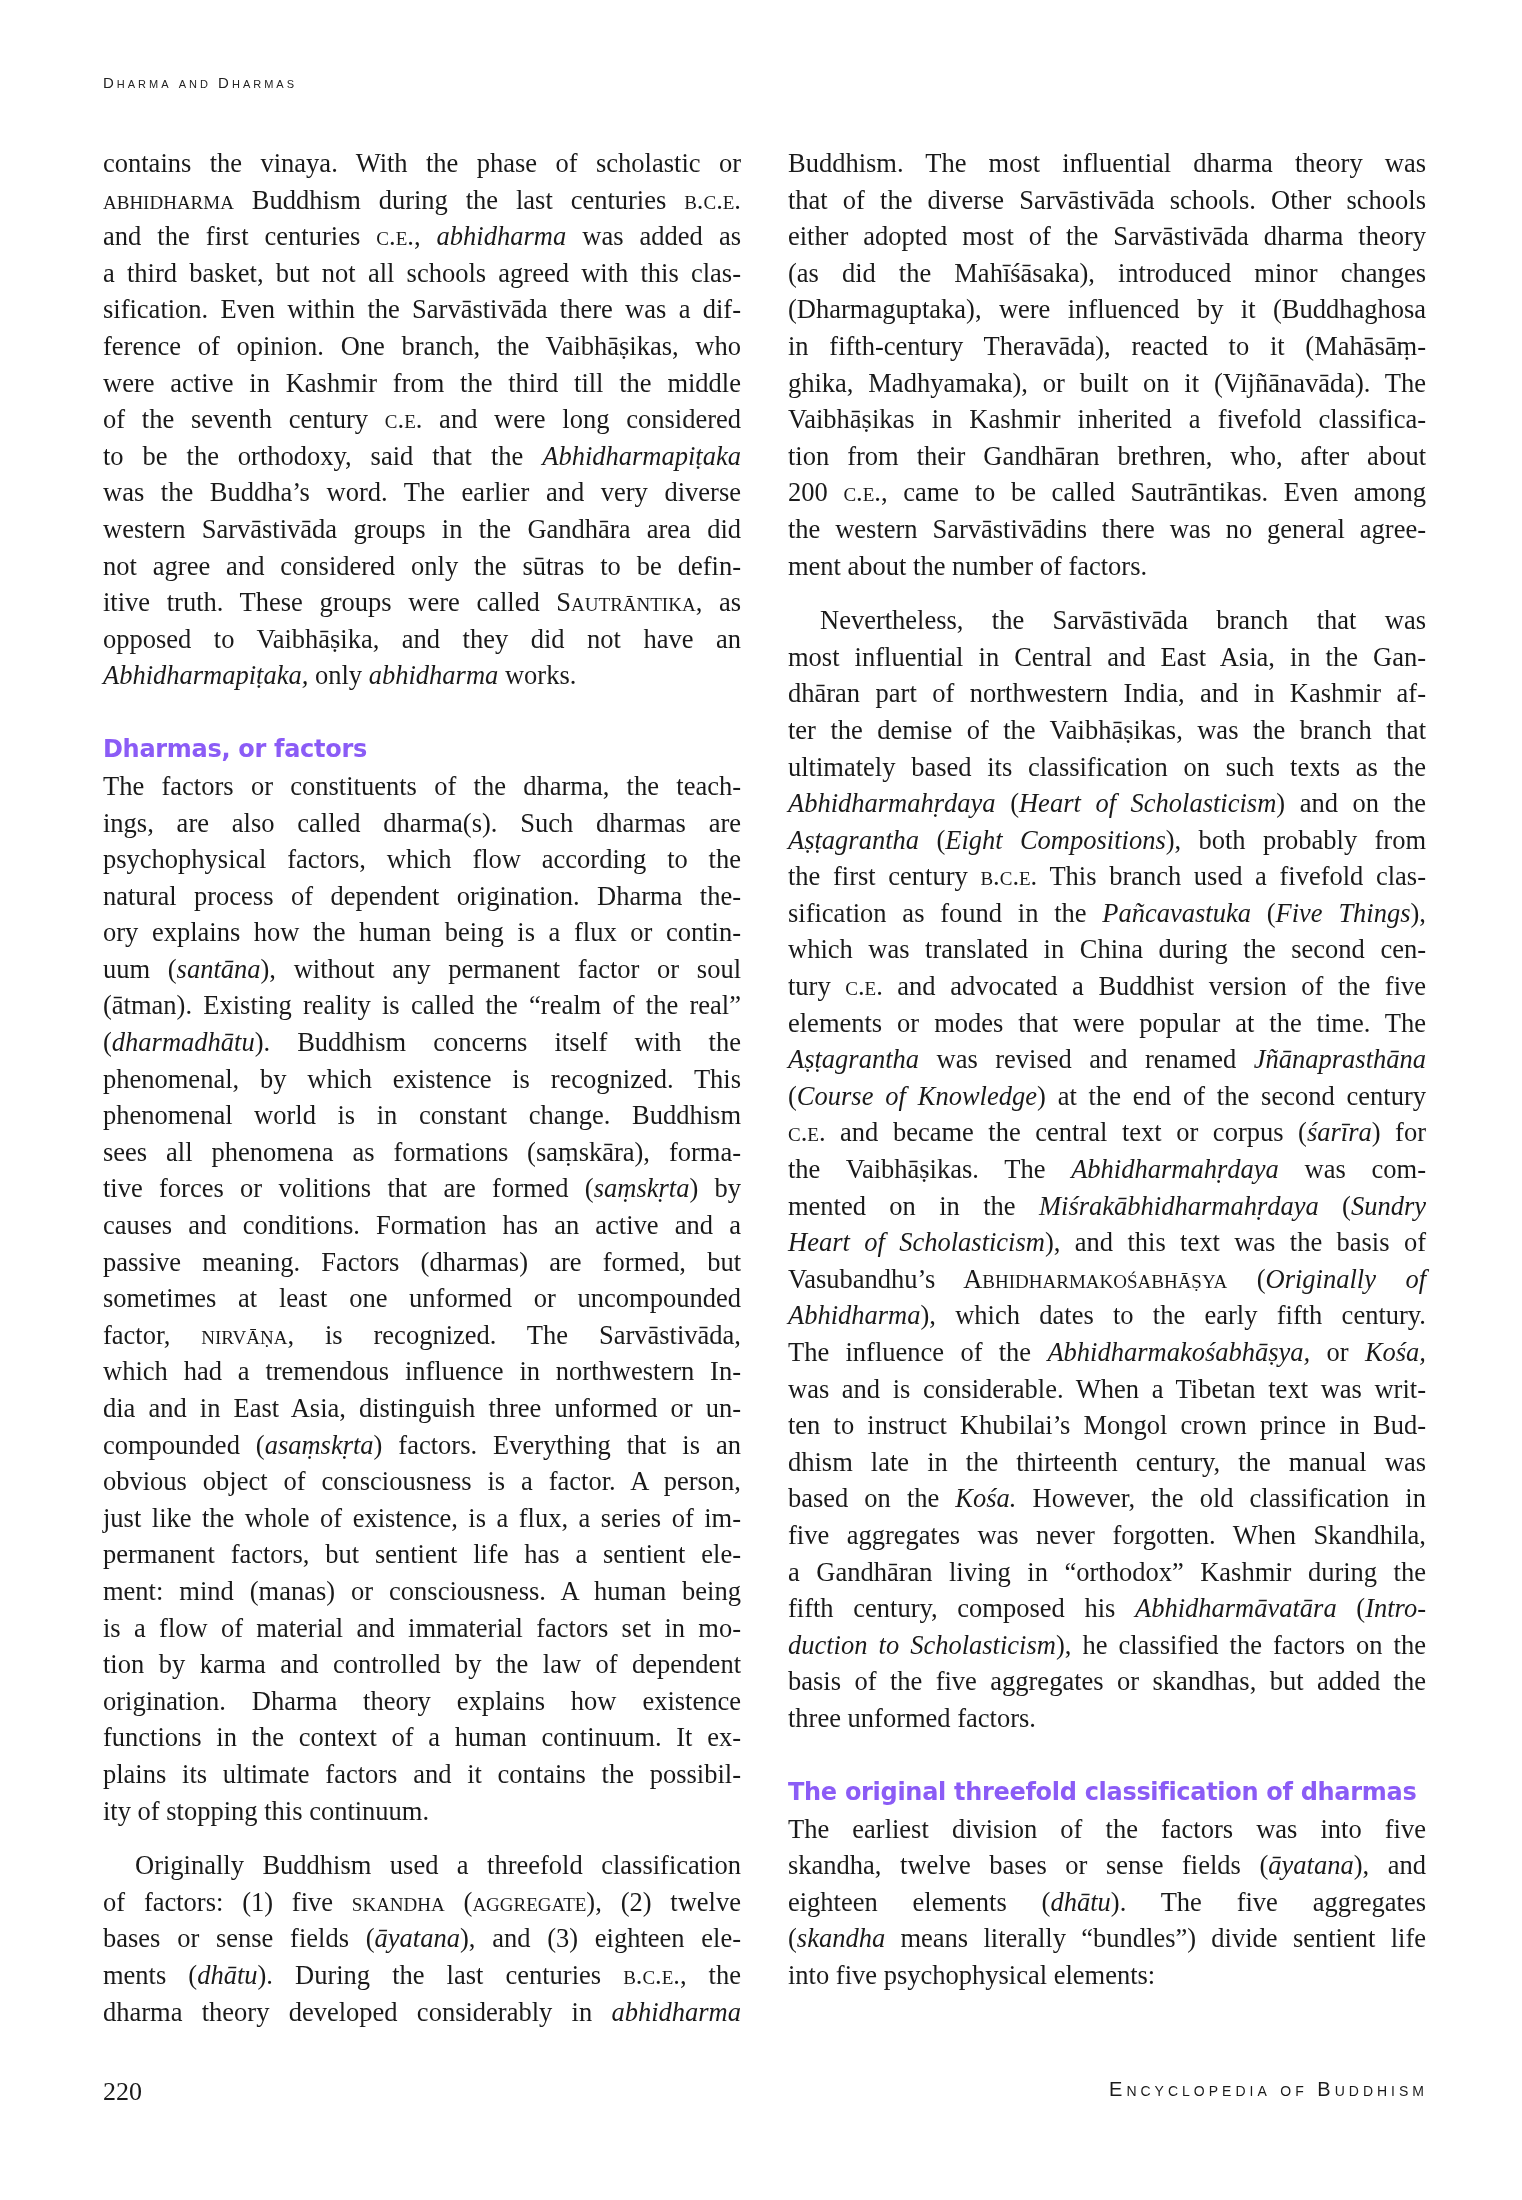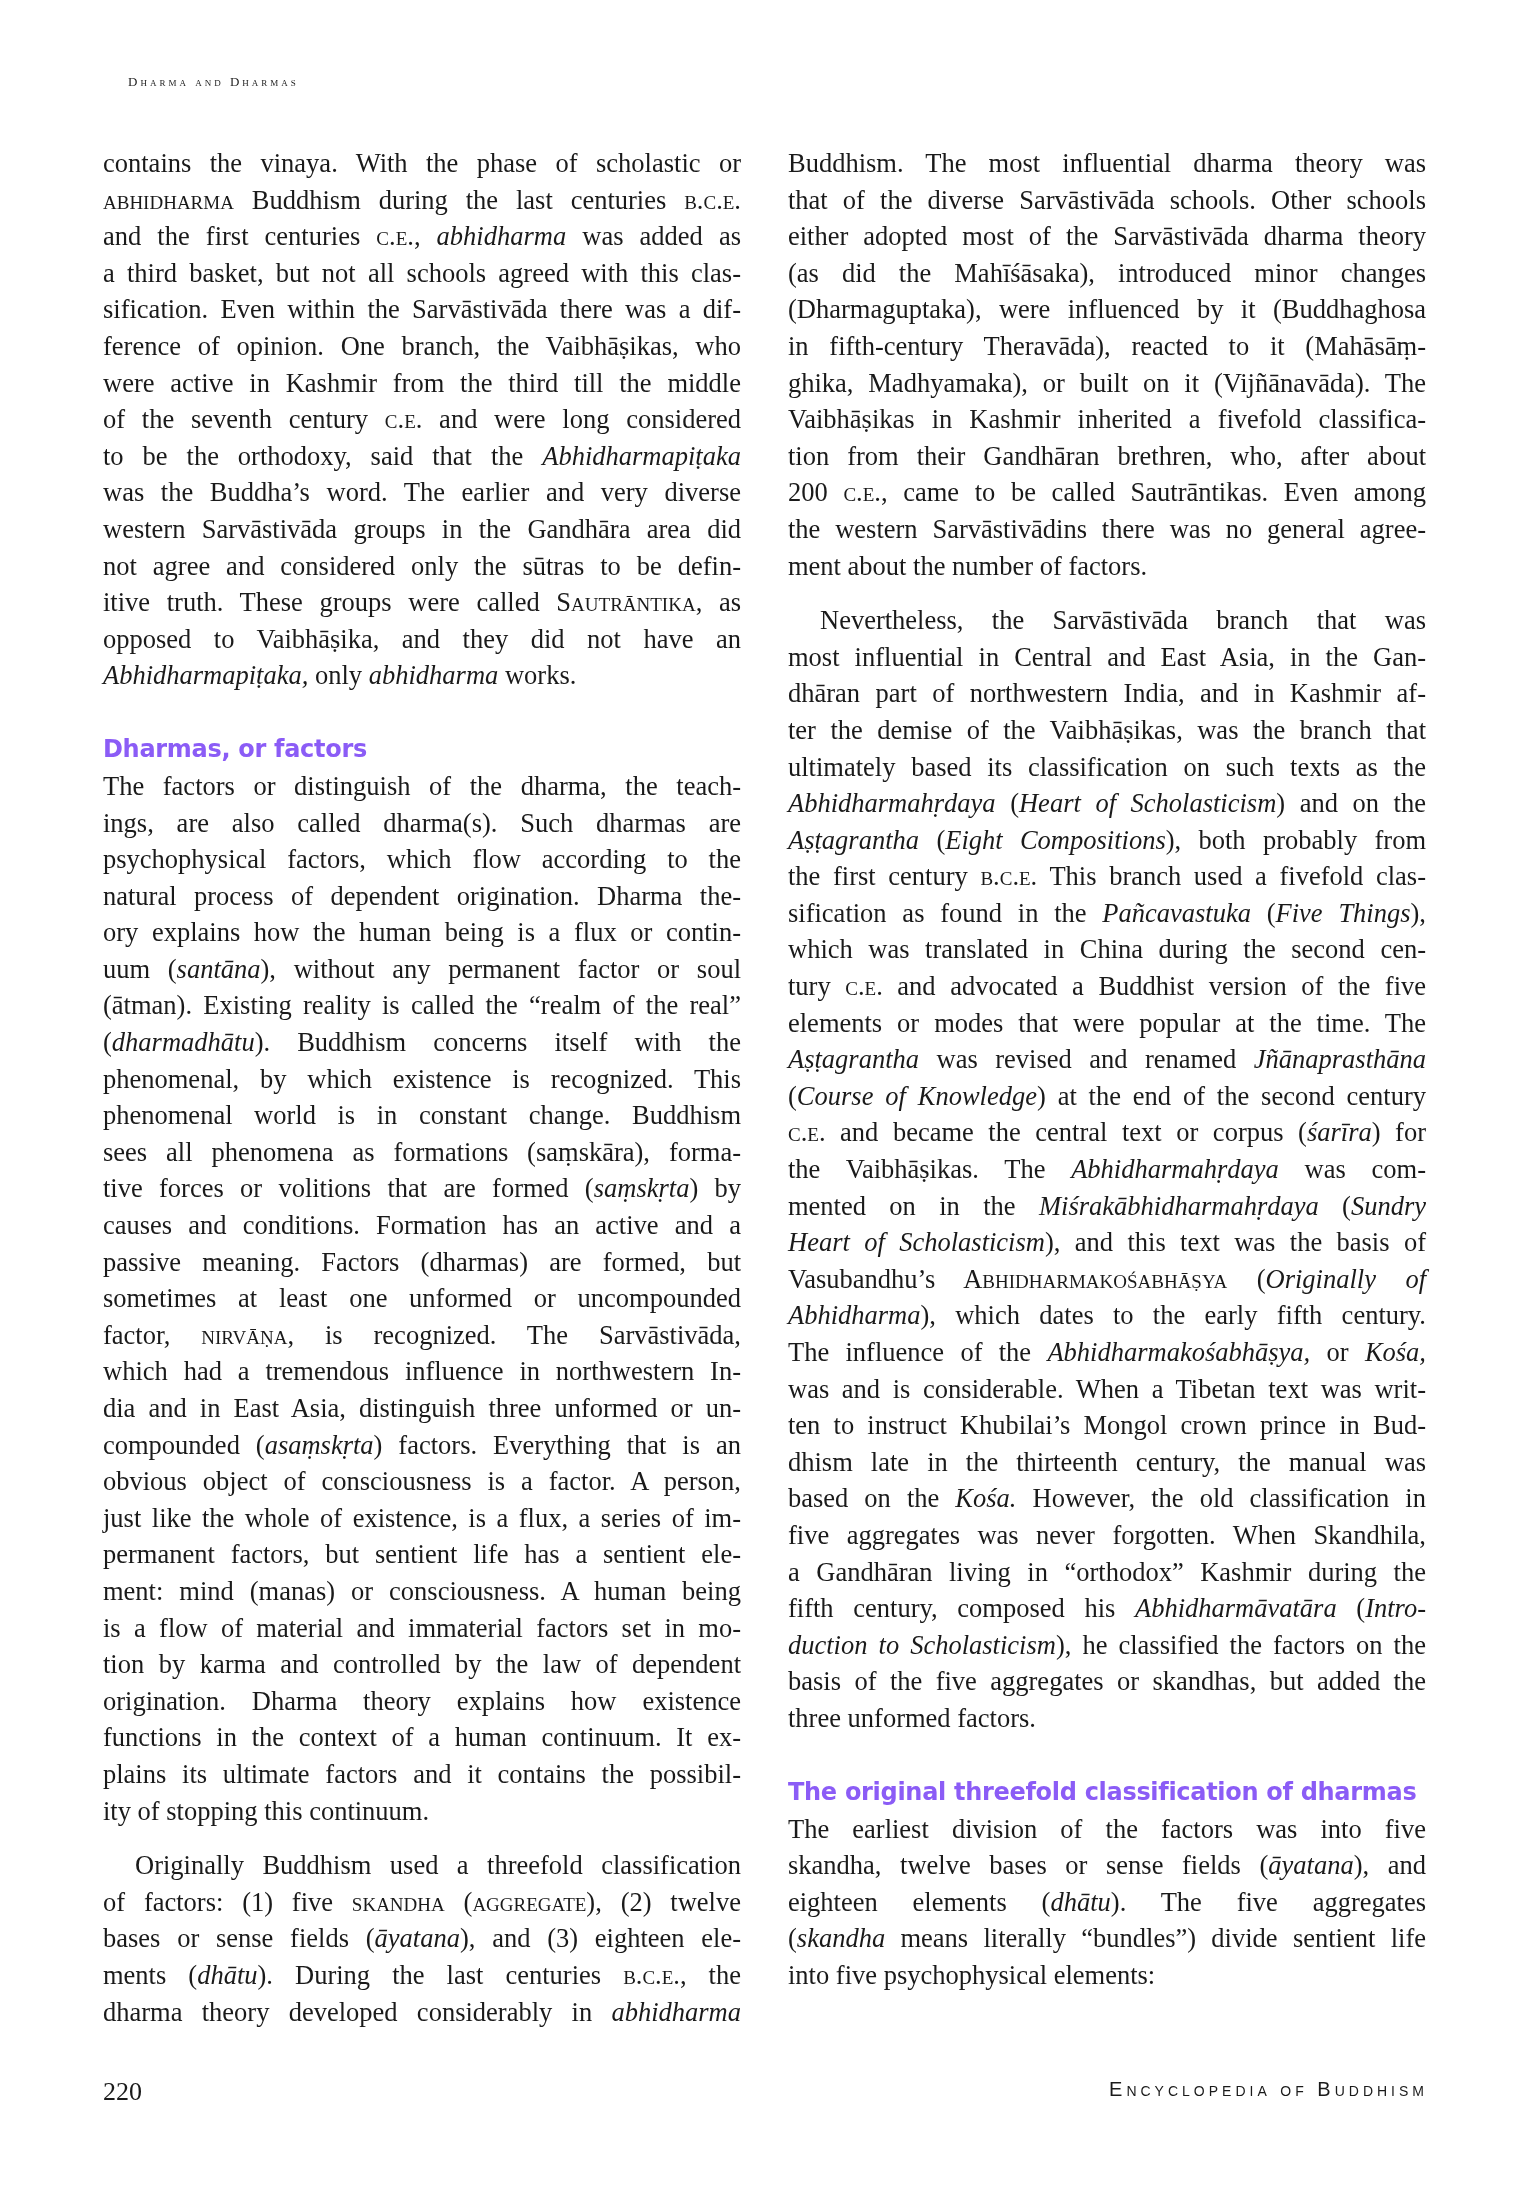--- a/index.html
+++ b/index.html
@@ -1,19 +1,19 @@
 <!DOCTYPE html>
 <html><head>
 <meta charset="utf-8">
 <style>
   html, body { margin: 0; padding: 0; background: #ffffff; }
   body { width: 1522px; height: 2200px; position: relative; overflow: hidden;
          font-family: "Liberation Serif", "DejaVu Serif", serif; color: #1a1a1a; }
-  .running-head { position: absolute; left: 103px; top: 74px; font-size: 13px;
-         letter-spacing: 3px; font-variant: small-caps; font-family: Liberation Serif, serif; color:#222;margin-left:25px; }
+  .running-head { position: absolute; left: 103px; top: 74px; font-size: 15px;
+         letter-spacing: 3px; font-variant: small-caps; font-family: Liberation Sans, sans-serif; color:#222; }
   .col { position: absolute; top: 145px; width: 638px; }
   .col.left { left: 103px; }
   .col.right { left: 788px; }
   .line { display: block; height: 36.6px; line-height: 36.6px; font-size: 26.5px;
           text-align: justify; text-align-last: justify; white-space: nowrap; overflow: visible; }
   .line.last { text-align-last: left; }
   .line.indent { text-indent: 32px; }
   .gap { display: block; height: 18px; }
   .gap-h { display: block; height: 36px; }
   .heading { display: block; height: 38px; line-height: 38px; font-size: 24px; font-weight: bold;
@@ -40,21 +40,21 @@
     <span class="line">of the seventh century <span class="sc">c.e.</span> and were long considered</span>
     <span class="line">to be the orthodoxy, said that the <i>Abhidharmapiṭaka</i></span>
     <span class="line">was the Buddha’s word. The earlier and very diverse</span>
     <span class="line">western Sarvāstivāda groups in the Gandhāra area did</span>
     <span class="line">not agree and considered only the sūtras to be defin-</span>
     <span class="line">itive truth. These groups were called S<span class="sc">autrāntika</span>, as</span>
     <span class="line">opposed to Vaibhāṣika, and they did not have an</span>
     <span class="line last"><i>Abhidharmapiṭaka,</i> only <i>abhidharma</i> works.</span>
     <span class="gap-h"></span>
     <span class="heading">Dharmas, or factors</span>
-    <span class="line">The factors or distinguish of the dharma, the teach-</span>
+    <span class="line">The factors or constituents of the dharma, the teach-</span>
     <span class="line">ings, are also called dharma(s). Such dharmas are</span>
     <span class="line">psychophysical factors, which flow according to the</span>
     <span class="line">natural process of dependent origination. Dharma the-</span>
     <span class="line">ory explains how the human being is a flux or contin-</span>
     <span class="line">uum (<i>santāna</i>), without any permanent factor or soul</span>
     <span class="line">(ātman). Existing reality is called the “realm of the real”</span>
     <span class="line">(<i>dharmadhātu</i>). Buddhism concerns itself with the</span>
     <span class="line">phenomenal, by which existence is recognized. This</span>
     <span class="line">phenomenal world is in constant change. Buddhism</span>
     <span class="line">sees all phenomena as formations (saṃskāra), forma-</span>

